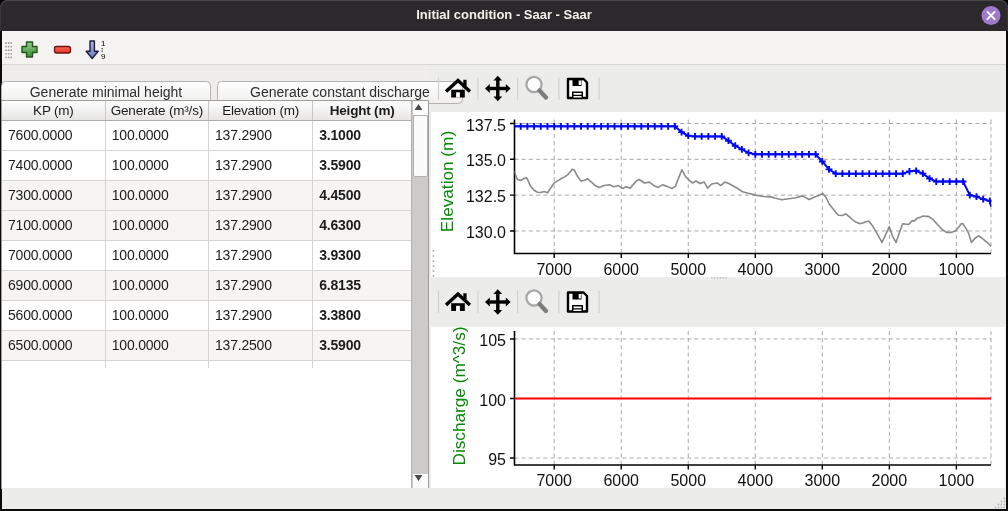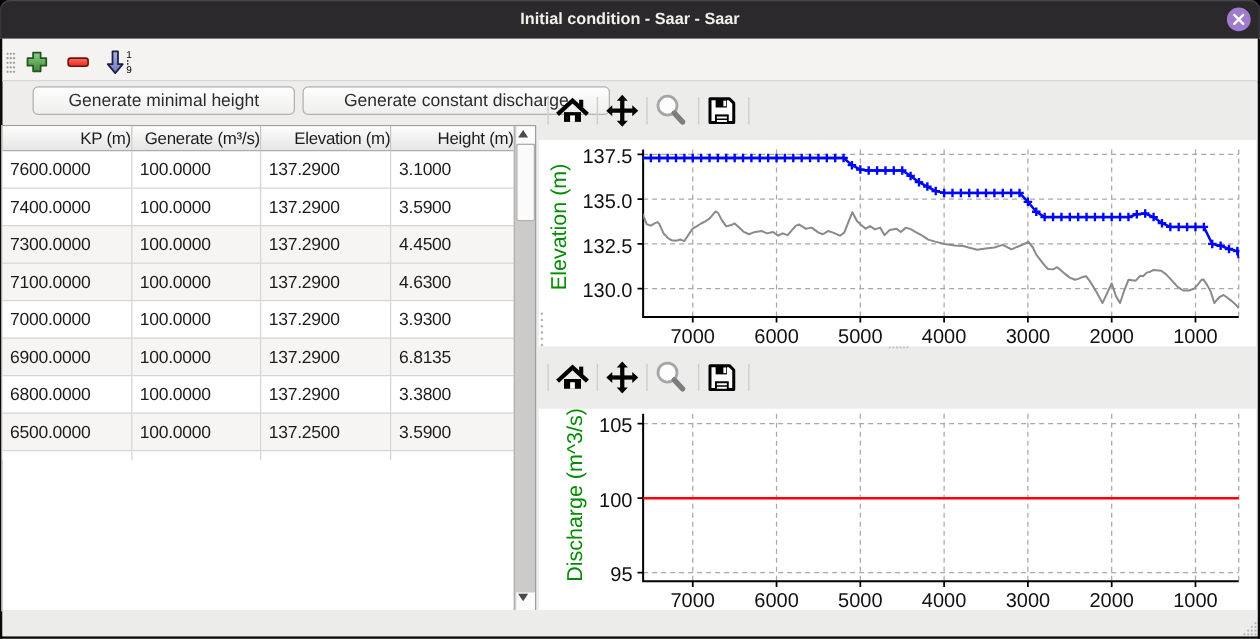--- a/index.html
+++ b/index.html
@@ -8,38 +8,38 @@
   border-radius:8px 8px 0 0; box-shadow:inset 0 1px 0 #4a474a, inset 1px 0 0 #3a373a, inset -1px 0 0 #3a373a; }
 #titlebar .t { position:absolute; left:0; right:0; top:0; height:31px; line-height:30px; text-align:center;
   color:#f3f0ec; font-size:13px; font-weight:bold; }
 #body { position:absolute; left:0; top:31px; width:1008px; height:480px; background:#eeedec;
   border-left:2px solid #0a0a0a; border-right:2px solid #0a0a0a; border-bottom:2px solid #0a0a0a; }
 #toolbar { position:absolute; left:2px; top:31px; width:1004px; height:34px; background:#f4f3f2;
   border-bottom:1px solid #d8d7d6; }
 #rpane { position:absolute; left:429px; top:66px; width:577px; height:422px; background:#ececeb; }
 #fig1 { position:absolute; left:431px; top:112px; width:574px; height:165px; background:#fff; }
 #fig2 { position:absolute; left:431px; top:327px; width:574px; height:161px; background:#fff; }
-.btn { position:absolute; top:69px; height:23px; background:linear-gradient(#fefefe,#f0efee);
+.btn { position:absolute; top:81px; height:23px; background:linear-gradient(#fefefe,#f0efee);
   border:1px solid #b4b2b0; border-radius:4.5px; font-size:14px; color:#2d2d2d; text-align:center;
-  line-height:21px;margin-left:25px; }
+  line-height:21px; }
 #btn1 { left:1px;  width:210px; }
 #btn2 { left:217px; width:246px; }
 #tablewrap { position:absolute; left:1px; top:100px; width:428px; height:389px;
   border:1px solid #9f9d9b; background:#fff; }
 table { border-collapse:collapse; table-layout:fixed; width:409px; font-size:14px; color:#1c1c1c; letter-spacing:-0.2px; }
 th { height:19px; background:linear-gradient(#fdfdfd,#e7e6e5); border-right:1px solid #c8c6c4;
-  border-bottom:1px solid #aeacaa; font-weight:normal; font-size:13.5px; padding:0; white-space:nowrap; overflow:hidden;text-align:right; }
+  border-bottom:1px solid #aeacaa; font-weight:normal; font-size:13.5px; padding:0; white-space:nowrap; overflow:hidden; }
 td { height:30px; border-right:1px solid #d7d5d3; border-bottom:1px solid #d7d5d3;
   padding:0 0 0 6px; background:#fff; }
 tr.alt td { background:#f6f5f4; }
 tr.partial td { height:8px; border-bottom:none; }
 th:nth-child(1), td:nth-child(1) { width:103px; }
 th:nth-child(2), td:nth-child(2) { width:103px; }
 th:nth-child(3), td:nth-child(3) { width:104px; }
-th:nth-child(4), td:nth-child(4) { width:98px; border-right:none; }
+th:nth-child(4), td:nth-child(4) { width:98px; border-right:none;font-weight:bold; }
 #vscroll { position:absolute; right:0; top:0; width:17px; height:387px; background:#cccbca;
   border-left:1px solid #b3b1af; }
 #vthumb { position:absolute; left:1px; top:14px; width:15px; height:62px; background:#fbfbfb;
   border:1px solid #b3b1af; border-radius:2px; }
 .sbtn { position:absolute; left:1px; width:15px; height:14px; background:#fbfbfb; }
 #statusbar { position:absolute; left:2px; top:488px; width:1004px; height:21px; background:#ececeb; }
 svg.overlay { position:absolute; left:0; top:0; }
 </style></head>
 <body>
 <div id="win">
@@ -92,21 +92,21 @@
             <td>137.2900</td>
             <td>3.9300</td>
           </tr>
 <tr class="alt">
             <td>6900.0000</td>
             <td>100.0000</td>
             <td>137.2900</td>
             <td>6.8135</td>
           </tr>
 <tr>
-            <td>6800.0000</td>
+            <td>5600.0000</td>
             <td>100.0000</td>
             <td>137.2900</td>
             <td>3.3800</td>
           </tr>
 <tr class="alt">
             <td>6500.0000</td>
             <td>100.0000</td>
             <td>137.2500</td>
             <td>3.5900</td>
           </tr>

